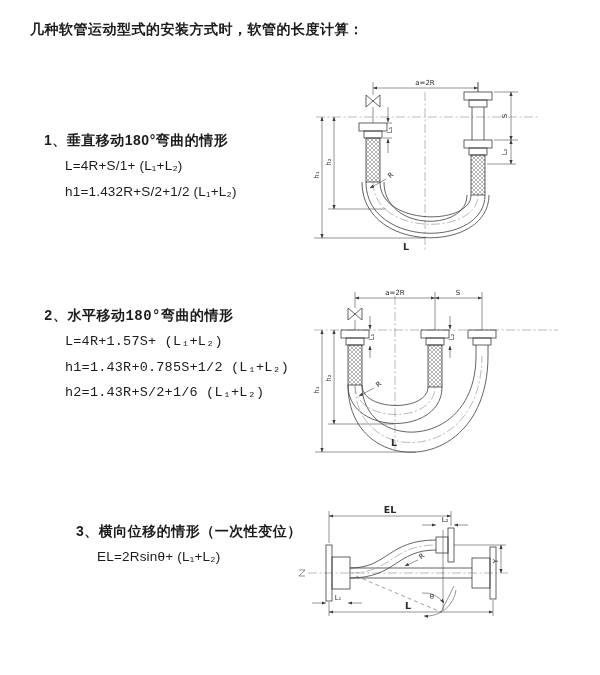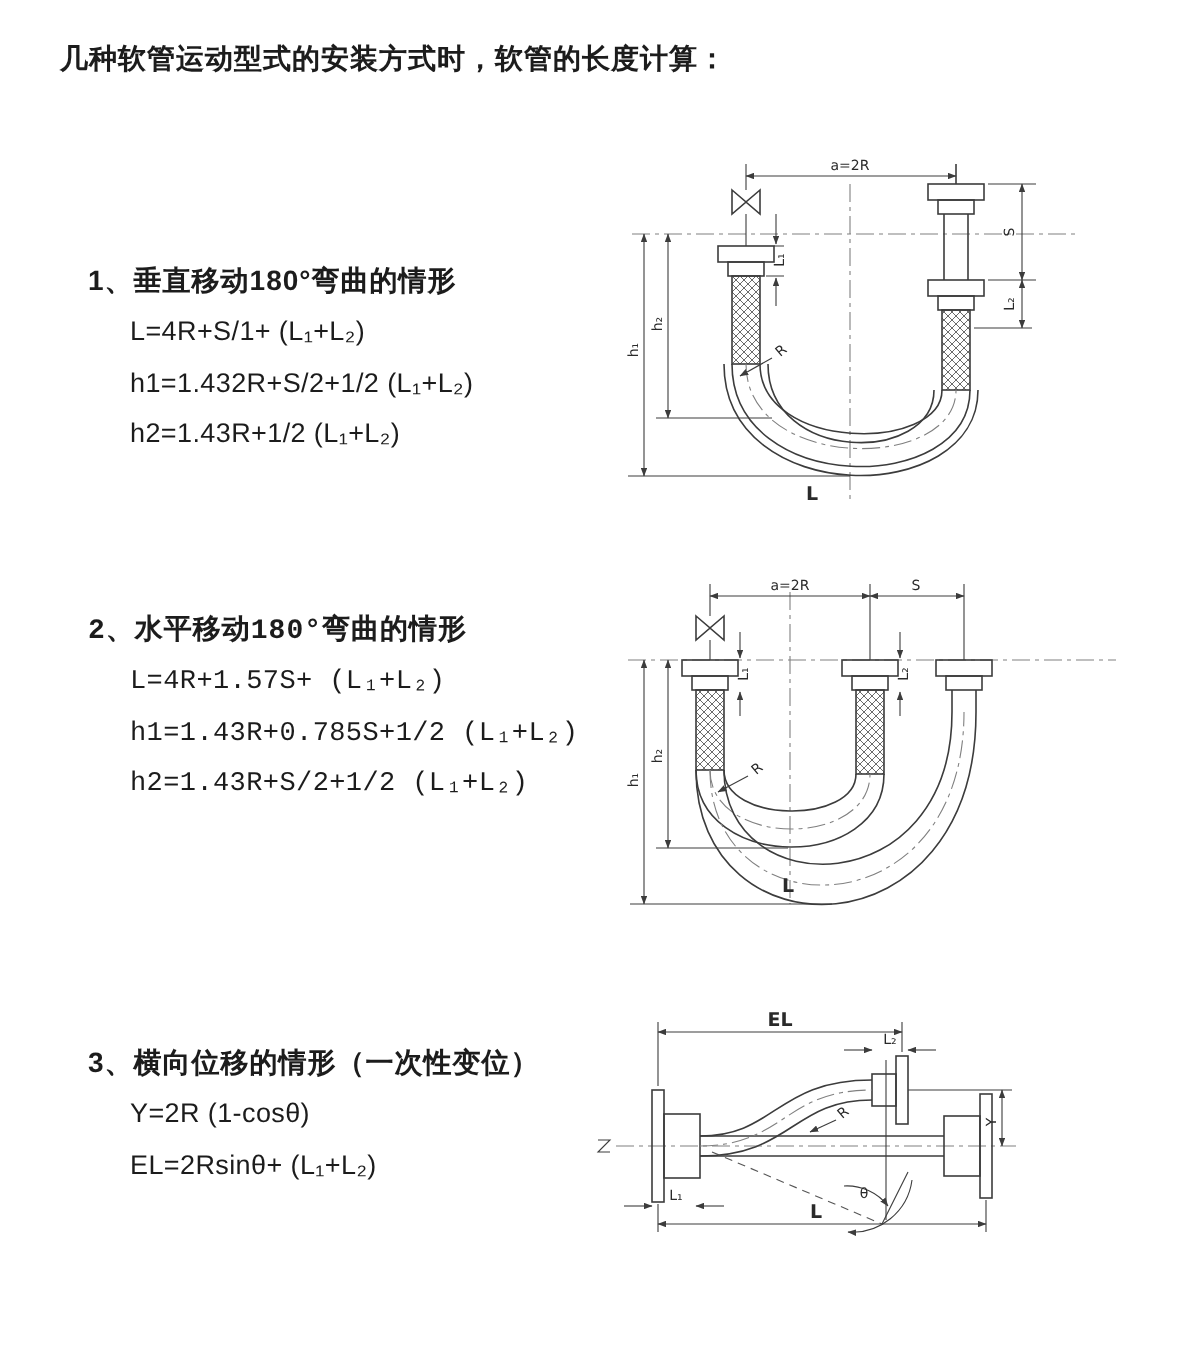--- a/index.html
+++ b/index.html
@@ -2,21 +2,21 @@
 <html><head>
 <meta charset="utf-8">
 <style>
   html,body{margin:0;padding:0;background:#ffffff;}
   #page{position:relative;width:600px;height:675px;background:#ffffff;overflow:hidden;
         font-family:"Liberation Sans","DejaVu Sans",sans-serif;color:#1c1c1c;}
   .title{position:absolute;left:30px;top:21px;font-size:14px;font-weight:600;letter-spacing:.5px;}
   .section{position:absolute;left:44px;line-height:25.4px;font-size:14px;}
   .section .heading{font-weight:600;letter-spacing:.5px;}
   .section .formula{padding-left:21px;font-weight:400;font-size:13.5px;letter-spacing:.2px;}
-  #sec1{top:108px;margin-top:20px;} #sec2{top:304px;font-family:Liberation Mono, monospace;} #sec3{top:519px;}
+  #sec1{top:108px;margin-top:20px;} #sec2{top:304px;font-family:Liberation Mono, monospace;} #sec3{top:519px;margin-left:32px;}
   svg{position:absolute;}
   #svg1{left:308px;top:76px;} #svg2{left:308px;top:284px;} #svg3{left:296px;top:498px;}
   .ln{stroke:#3c3c3c;stroke-width:.8;fill:none;}
   .thin{stroke:#3c3c3c;stroke-width:.55;fill:none;}
   .cl{stroke:#808080;stroke-width:.55;fill:none;stroke-dasharray:9 2.5 2 2.5;}
   .dsh{stroke:#555;stroke-width:.55;fill:none;stroke-dasharray:4 3;}
   .braid{fill:url(#braidp);stroke:#3c3c3c;stroke-width:.8;}
   .braid2{fill:url(#braidp2);stroke:#3c3c3c;stroke-width:.8;}
   .dimt{fill:#2a2a2a;font-size:7px;font-family:"DejaVu Sans",sans-serif;}
   .big{font-size:9.5px;font-weight:600;}
@@ -25,33 +25,31 @@
 <body>
 
 <div id="page">
 
   <div class="title">几种软管运动型式的安装方式时，软管的长度计算：</div>
 
   <div class="section" id="sec1">
     <div class="heading">1、垂直移动180°弯曲的情形</div>
     <div class="formula">L=4R+S/1+ (L₁+L₂)</div>
     <div class="formula">h1=1.432R+S/2+1/2 (L₁+L₂)</div>
-    <div class="formula">h2=1.43R+1/2 (L₁+L₂)</div>
   </div>
 
   <div class="section" id="sec2">
     <div class="heading">2、水平移动180°弯曲的情形</div>
     <div class="formula">L=4R+1.57S+ (L₁+L₂)</div>
     <div class="formula">h1=1.43R+0.785S+1/2 (L₁+L₂)</div>
-    <div class="formula">h2=1.43R+S/2+1/2 (L₁+L₂)</div>
+    <div class="formula">h2=1.43R+S/2+1/6 (L₁+L₂)</div>
   </div>
 
   <div class="section" id="sec3">
     <div class="heading">3、横向位移的情形（一次性变位）</div>
-    <div class="formula">Y=2R (1-cosθ)</div>
     <div class="formula">EL=2Rsinθ+ (L₁+L₂)</div>
   </div>
 
   <svg id="svg1" width="240" height="178" viewBox="0 0 240 178">
     <defs>
       <marker id="ar1" markerWidth="8" markerHeight="6" refX="7.5" refY="3" orient="auto-start-reverse">
         <path d="M0,0 L8,3 L0,6 Z" fill="#3c3c3c"></path>
       </marker>
       <pattern id="braidp" width="4" height="4" patternUnits="userSpaceOnUse">
         <path d="M0,4 L4,0 M0,0 L4,4" stroke="#6b6b6b" stroke-width="0.5"></path>

